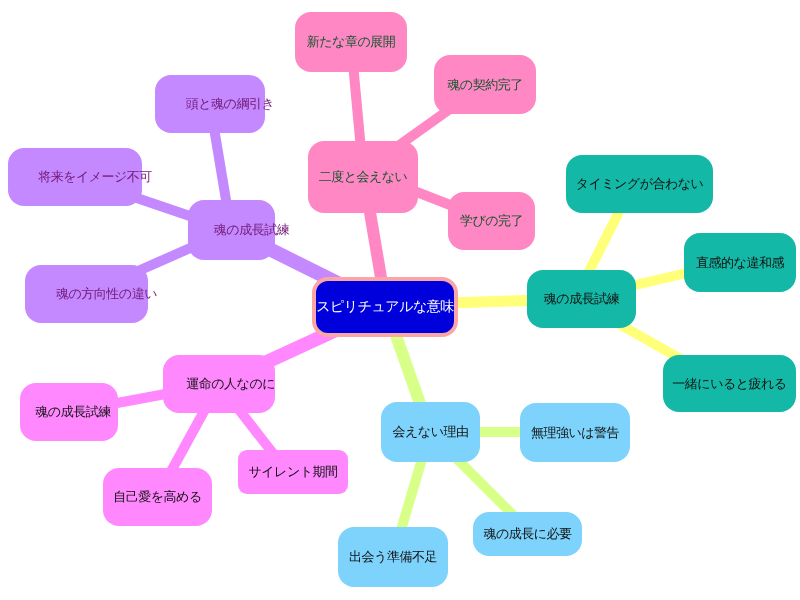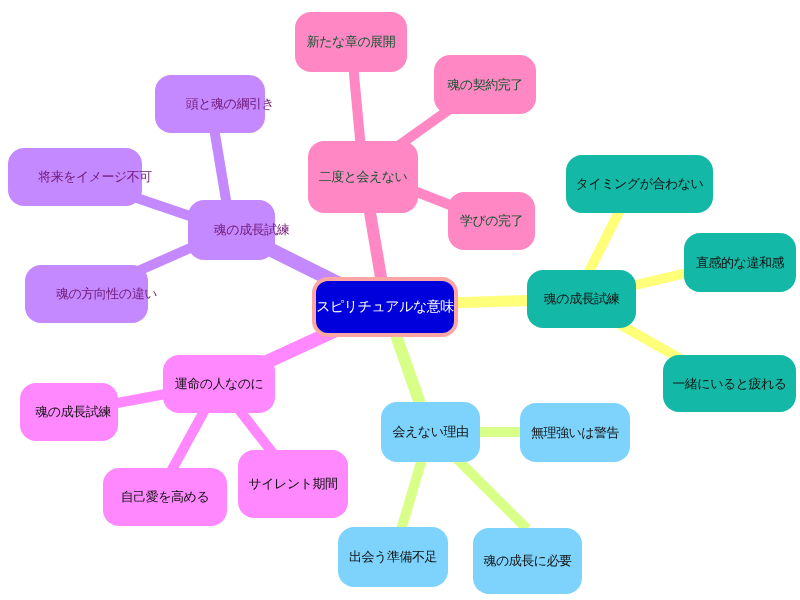--- a/index.html
+++ b/index.html
@@ -85,35 +85,35 @@
 <div class="node yellow" style="left:657px;top:355px;width:133px;height:57px;">
   <span>一緒にいると疲れる</span>
 </div>
 
 <div class="node lime" style="left:381px;top:402px;width:99px;height:60px;">
   <span>会えない理由</span>
 </div>
 <div class="node lime" style="left:520px;top:403px;width:110px;height:59px;">
   <span>無理強いは警告</span>
 </div>
-<div class="node lime" style="left:473px;top:528px;width:109px;height:66px;justify-content:center;">
+<div class="node lime" style="left:473px;top:512px;width:109px;height:44px;justify-content:center;">
   <span>魂の成長に必要</span>
 </div>
 <div class="node lime" style="left:338px;top:527px;width:110px;height:60px;">
   <span>出会う準備不足</span>
 </div>
 
-<div class="node magenta" style="left:163px;top:355px;width:112px;height:58px;">
+<div class="node magenta" style="left:163px;top:355px;width:112px;height:58px;justify-content:flex-end;">
   <span>運命の人なのに</span>
 </div>
 <div class="node magenta" style="left:20px;top:383px;width:98px;height:58px;padding-left:8px;">
   <span>魂の成長試練</span>
 </div>
-<div class="node magenta" style="left:103px;top:468px;width:124px;height:58px;">
+<div class="node magenta" style="left:103px;top:468px;width:109px;height:58px;">
   <span>自己愛を高める</span>
 </div>
-<div class="node magenta" style="left:238px;top:450px;width:110px;height:68px;">
+<div class="node magenta" style="left:238px;top:450px;width:110px;height:44px;border-radius:9px;">
   <span>サイレント期間</span>
 </div>
 
 <div class="node center" style="left:312px;top:277px;width:146px;height:60px;">
   <span>スピリチュアルな意味</span>
 </div>
 
 </body></html>

